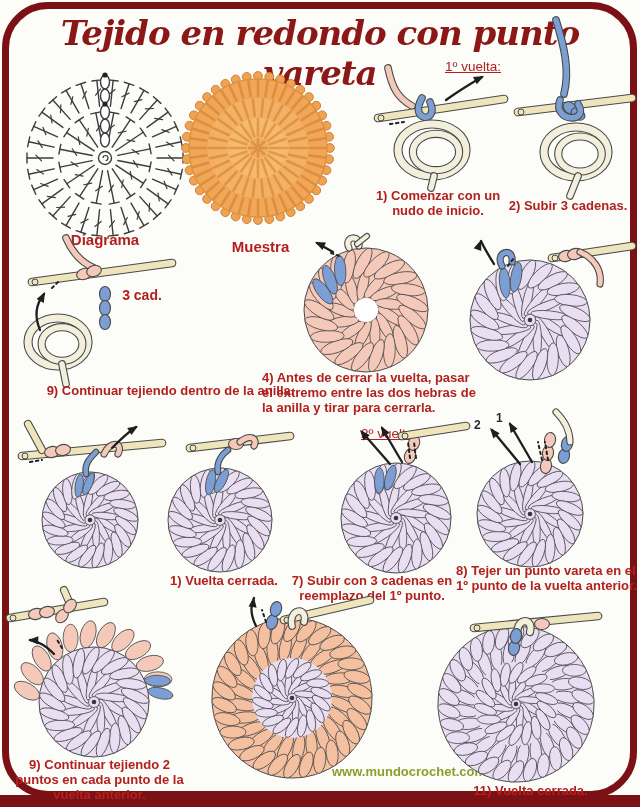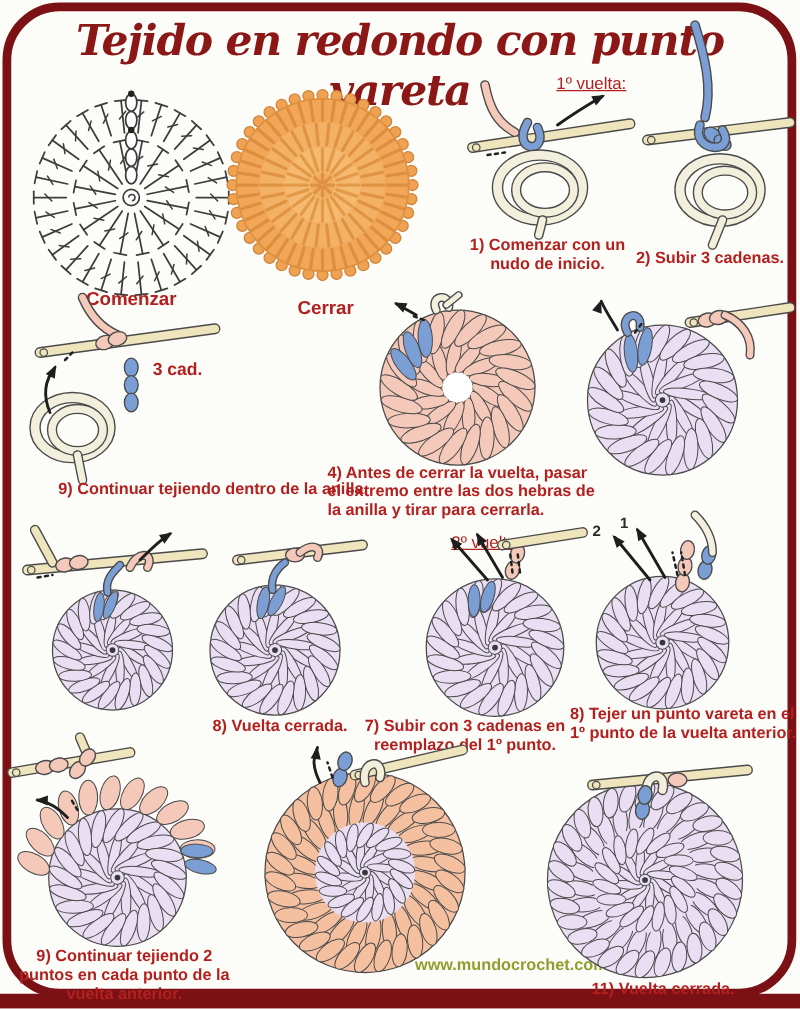--- a/index.html
+++ b/index.html
@@ -172,21 +172,21 @@
       <circle cx="80" cy="92" r="6.5" fill="#fff" stroke="#3d3d3d" stroke-width="1.4"></circle>
       <path d="M78 92 a2.5 2.5 0 1 1 2.5 2.5" fill="none" stroke="#3d3d3d" stroke-width="1.2"></path>
       <ellipse cx="80" cy="74" rx="4.5" ry="7" fill="#fff" stroke="#3d3d3d" stroke-width="1.4"></ellipse>
       <ellipse cx="80" cy="60" rx="4.5" ry="7" fill="#fff" stroke="#3d3d3d" stroke-width="1.4"></ellipse>
       <ellipse cx="80" cy="46" rx="4.5" ry="7" fill="#fff" stroke="#3d3d3d" stroke-width="1.4"></ellipse>
       <ellipse cx="80" cy="30" rx="4.5" ry="7" fill="#fff" stroke="#3d3d3d" stroke-width="1.4"></ellipse>
       <ellipse cx="80" cy="16" rx="4.5" ry="7" fill="#fff" stroke="#3d3d3d" stroke-width="1.4"></ellipse>
       <circle cx="80" cy="38" r="2.6" fill="#222"></circle>
       <circle cx="80" cy="9" r="2.6" fill="#222"></circle>
     </svg>
-  <div class="lbl" style="left:25px;top:231px;width:160px">Comenzar</div>
+  <div class="lbl" style="left:25px;top:231px;width:160px">Diagrama</div>
 
   <svg class="fig" id="figPhoto" style="left:183px;top:60px" width="152" height="176" viewBox="0 0 152 176">
       <circle cx="147" cy="88" r="4.4" fill="#efa352" stroke="#d0833a" stroke-width="1"></circle>
       <circle cx="146.11356052284992" cy="99.26328148289662" r="4.4" fill="#efa352" stroke="#d0833a" stroke-width="1"></circle>
       <circle cx="143.47606917325106" cy="110.24922359499621" r="4.4" fill="#efa352" stroke="#d0833a" stroke-width="1"></circle>
       <circle cx="139.15246974156247" cy="120.68731598124737" r="4.4" fill="#efa352" stroke="#d0833a" stroke-width="1"></circle>
       <circle cx="133.2492235949962" cy="130.32053816505805" r="4.4" fill="#efa352" stroke="#d0833a" stroke-width="1"></circle>
       <circle cx="125.91168824543144" cy="138.91168824543144" r="4.4" fill="#efa352" stroke="#d0833a" stroke-width="1"></circle>
       <circle cx="117.32053816505807" cy="146.2492235949962" r="4.4" fill="#efa352" stroke="#d0833a" stroke-width="1"></circle>
       <circle cx="107.68731598124737" cy="152.15246974156247" r="4.4" fill="#efa352" stroke="#d0833a" stroke-width="1"></circle>
@@ -322,21 +322,21 @@
       <circle cx="75" cy="88" r="10" fill="#f2ae5e"></circle>
       <line x1="77" y1="88" x2="84" y2="88" stroke="#dd9343" stroke-width="2.6" stroke-linecap="round"></line>
       <line x1="76.41421356237309" y1="89.41421356237309" x2="81.36396103067892" y2="94.36396103067892" stroke="#dd9343" stroke-width="2.6" stroke-linecap="round"></line>
       <line x1="75" y1="90" x2="75" y2="97" stroke="#dd9343" stroke-width="2.6" stroke-linecap="round"></line>
       <line x1="73.58578643762691" y1="89.41421356237309" x2="68.63603896932108" y2="94.36396103067892" stroke="#dd9343" stroke-width="2.6" stroke-linecap="round"></line>
       <line x1="73" y1="88" x2="66" y2="88" stroke="#dd9343" stroke-width="2.6" stroke-linecap="round"></line>
       <line x1="73.58578643762691" y1="86.58578643762691" x2="68.63603896932108" y2="81.63603896932108" stroke="#dd9343" stroke-width="2.6" stroke-linecap="round"></line>
       <line x1="75" y1="86" x2="75" y2="79" stroke="#dd9343" stroke-width="2.6" stroke-linecap="round"></line>
       <line x1="76.41421356237309" y1="86.58578643762691" x2="81.36396103067892" y2="81.63603896932108" stroke="#dd9343" stroke-width="2.6" stroke-linecap="round"></line>
     </svg>
-  <div class="lbl" style="left:188px;top:238px;width:145px">Cerrar</div>
+  <div class="lbl" style="left:188px;top:238px;width:145px">Muestra</div>
 
   <div class="sub" style="left:428px;top:59px;width:90px">1º vuelta:</div>
   <svg class="fig" id="fig1" style="left:362px;top:66px" width="146" height="124" viewBox="0 0 146 124">
       <path d="M26 2 C30 22 36 32 50 40" fill="none" stroke="#4a4a4a" stroke-width="7.7" stroke-linecap="round"></path>
       <path d="M26 2 C30 22 36 32 50 40" fill="none" stroke="#f4c9ba" stroke-width="5.5" stroke-linecap="round"></path>
       <path d="M16 52 L142 33" fill="none" stroke="#4a4a4a" stroke-width="8.7" stroke-linecap="round"></path>
       <path d="M16 52 L142 33" fill="none" stroke="#efe5bd" stroke-width="6.5" stroke-linecap="round"></path>
       <circle cx="19" cy="52" r="3" fill="#efe5bd" stroke="#4a4a4a" stroke-width="1"></circle>
       <path d="M60 32 C46 56 78 58 68 36" fill="none" stroke="#4a4a4a" stroke-width="7.7" stroke-linecap="round"></path>
       <path d="M60 32 C46 56 78 58 68 36" fill="none" stroke="#7b9fd4" stroke-width="5.5" stroke-linecap="round"></path>
@@ -593,21 +593,21 @@
       <path d="M34 22 L134 10" fill="none" stroke="#efe5bd" stroke-width="6.5" stroke-linecap="round"></path>
       <circle cx="37" cy="22" r="3" fill="#efe5bd" stroke="#4a4a4a" stroke-width="1"></circle>
       <ellipse cx="54.6" cy="56.2" rx="12.8" ry="4.6" fill="#7b9fd4" stroke="#4a4a4a" stroke-width="0.8" transform="rotate(-79.0 54.6 56.2)"></ellipse>
       <ellipse cx="65.4" cy="55.0" rx="12.8" ry="4.6" fill="#7b9fd4" stroke="#4a4a4a" stroke-width="0.8" transform="rotate(-63.0 65.4 55.0)"></ellipse>
       <path d="M62 46 C60 36 66 28 72 24" fill="none" stroke="#4a4a4a" stroke-width="6.7" stroke-linecap="round"></path>
       <path d="M62 46 C60 36 66 28 72 24" fill="none" stroke="#7b9fd4" stroke-width="4.5" stroke-linecap="round"></path>
       <ellipse cx="80" cy="18" rx="5.5" ry="7.5" fill="#f4c9ba" stroke="#4a4a4a" stroke-width="1.1" transform="rotate(90 80 18)"></ellipse>
       <path d="M84 16 C94 8 102 12 98 20" fill="none" stroke="#4a4a4a" stroke-width="7.2" stroke-linecap="round"></path>
       <path d="M84 16 C94 8 102 12 98 20" fill="none" stroke="#f4c9ba" stroke-width="5" stroke-linecap="round"></path>
     </svg>
-  <div class="cap" style="left:154px;top:573px;width:140px">8) Vuelta cerrada.</div>
+  <div class="cap" style="left:154px;top:573px;width:140px">1) Vuelta cerrada.</div>
 
   <div class="sub" style="left:344px;top:426px;width:90px">2º vuelta:</div>
   <svg class="fig" id="fig7" style="left:326px;top:422px" width="142" height="150" viewBox="0 0 142 150">
       <circle cx="70" cy="96" r="55" fill="#e9def2" stroke="#4a4a4a" stroke-width="1"></circle>
       <ellipse cx="88.5" cy="100.6" rx="17.5" ry="3.9" fill="#e9def2" stroke="#4a4a4a" stroke-width="0.8" transform="rotate(33.8 88.5 100.6)"></ellipse>
       <ellipse cx="84.3" cy="108.6" rx="17.5" ry="3.9" fill="#e9def2" stroke="#4a4a4a" stroke-width="0.8" transform="rotate(61.5 84.3 108.6)"></ellipse>
       <ellipse cx="76.8" cy="113.8" rx="17.5" ry="3.9" fill="#e9def2" stroke="#4a4a4a" stroke-width="0.8" transform="rotate(89.2 76.8 113.8)"></ellipse>
       <ellipse cx="67.7" cy="114.9" rx="17.5" ry="3.9" fill="#e9def2" stroke="#4a4a4a" stroke-width="0.8" transform="rotate(116.9 67.7 114.9)"></ellipse>
       <ellipse cx="59.2" cy="111.7" rx="17.5" ry="3.9" fill="#e9def2" stroke="#4a4a4a" stroke-width="0.8" transform="rotate(144.6 59.2 111.7)"></ellipse>
       <ellipse cx="53.1" cy="104.9" rx="17.5" ry="3.9" fill="#e9def2" stroke="#4a4a4a" stroke-width="0.8" transform="rotate(172.3 53.1 104.9)"></ellipse>

